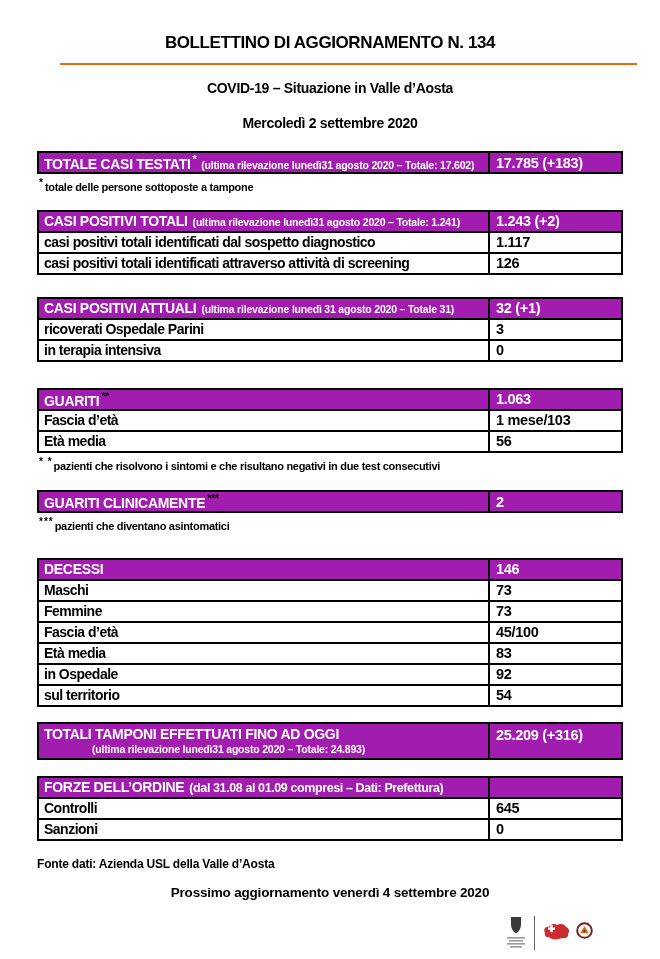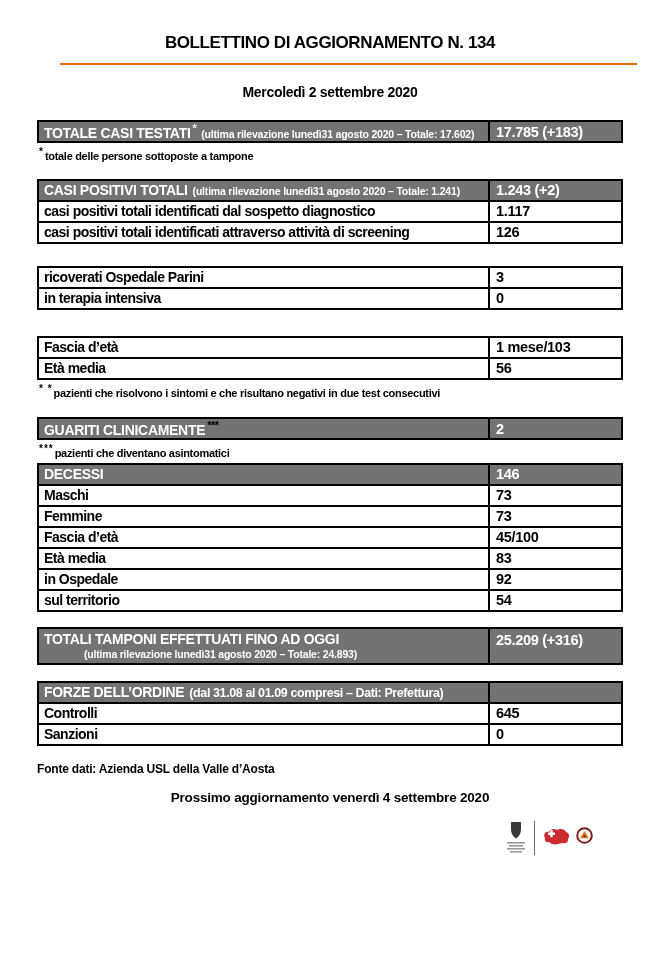--- a/index.html
+++ b/index.html
@@ -15,63 +15,64 @@
   .title-rule { height:2px; background:#E36C0A; margin:10px -14px 0 23px; }
   .subtitle { margin-top:15px; text-align:center; font-size:14px; font-weight:bold; letter-spacing:-0.3px; }
   .date-line { margin-top:19px; text-align:center; font-size:14px; font-weight:bold; letter-spacing:-0.3px; }
 
   
   .tbl { width:586px; border-collapse:collapse; table-layout:fixed; }
   .tbl tr { height:21px; }
   .tbl td { border:2px solid #000; font-weight:bold; vertical-align:middle; overflow:hidden; white-space:nowrap; }
   .lcell { padding-left:5px; font-size:14px; letter-spacing:-0.5px; }
   .vcell { width:133px; padding-left:6px; font-size:14.5px; letter-spacing:-0.3px; }
-  .hdr td { background:#737373; color:#fff; }
+  .hdr td { background:#a21caf; color:#fff; }
   .hlabel { font-size:14px; letter-spacing:-0.3px; }
   .hnote  { font-size:10.5px; letter-spacing:-0.2px; margin-left:5px; }
   .hsup   { font-size:11px; margin-left:2px; color:#fff; }
   .hsup.dark { color:#000; }
 
   .footnote { margin:3px 0 0 2px; font-size:11px; font-weight:bold; letter-spacing:-0.3px; }
   .fmark { font-size:10px; margin-right:1px; letter-spacing:1px; }
 
   
   [data-name="table-block-totale-casi-testati"]   { margin-top:20px; }
   [data-name="table-block-casi-positivi-totali"]  { margin-top:17px; }
   [data-name="table-block-casi-positivi-attuali"] { margin-top:22px; }
   [data-name="table-block-guariti"]               { margin-top:26px; }
   [data-name="table-block-guariti-clinicamente"]  { margin-top:19px; }
-  [data-name="table-block-decessi"]               { margin-top:4px;border-radius:25px; }
+  [data-name="table-block-decessi"]               { margin-top:26px;border-radius:25px; }
   [data-name="table-block-totali-tamponi"]        { margin-top:15px; }
   [data-name="table-block-forze-dellordine"]      { margin-top:16px;border-radius:7px; }
 
   
   [data-name="table-block-totali-tamponi"] .hdr td { height:32px; }
   [data-name="table-block-totali-tamponi"] .lcell { padding-top:2px; padding-bottom:3px; }
-  [data-name="table-block-totali-tamponi"] .hnote { display:block; margin-left:0; margin-top:1px;padding-left:40px; }
+  [data-name="table-block-totali-tamponi"] .hnote { display:block; margin-left:8px; margin-top:1px;padding-left:40px; }
   [data-name="table-block-totali-tamponi"] .vcell { vertical-align:top; padding-top:3px; }
 
   
   [data-name="table-block-forze-dellordine"] .hnote { font-size:12.5px; font-weight:bold; letter-spacing:-0.4px; }
 
   
   .source { margin-top:16px; font-size:12px; font-weight:bold; letter-spacing:-0.2px; }
   .next-update { margin-top:14px; text-align:center; font-size:13.5px; font-weight:bold; letter-spacing:-0.2px; }
   .logos { margin-top:16px; display:flex; justify-content:flex-end; align-items:flex-start; gap:7px; padding-right:30px; }
   .logo-divider { width:1px; height:34px; background:#666; }
   .logo-mid { margin-top:6px; }
   .logo-right { margin-top:6px; }
 </style>
 </head>
 <body>
 
 <div class="page" data-name="bulletin-page">
 
   <div class="title" data-name="page-title">BOLLETTINO DI AGGIORNAMENTO N. 134</div>
   <div class="title-rule" data-name="title-underline"></div>
+  <div class="subtitle" data-name="page-subtitle">COVID-19 – Situazione in Valle d’Aosta</div>
   <div class="date-line" data-name="bulletin-date">Mercoledì 2 settembre 2020</div>
 
   <div data-name="tables-area">
       <div class="tblock" data-name="table-block-totale-casi-testati">
         <table class="tbl" data-name="totale-casi-testati-table">
           <tbody>
             <tr class="hdr" data-name="totale-casi-testati-header-row">
               <td class="lcell" data-name="header-label-cell"><span class="hlabel" data-name="header-label">TOTALE CASI TESTATI</span><sup class="hsup" data-name="header-asterisk">*</sup><span class="hnote" data-name="header-note">(ultima rilevazione lunedì31 agosto 2020 – Totale: 17.602)</span></td>
               <td class="vcell" data-name="header-value-cell"><span class="hvalue" data-name="header-value">17.785 (+183)</span></td>
             </tr>
@@ -93,34 +94,42 @@
             <tr class="row" data-name="table-row">
               <td class="lcell" data-name="row-label">casi positivi totali identificati attraverso attività di screening</td>
               <td class="vcell" data-name="row-value">126</td>
             </tr>
           </tbody>
         </table>
       </div>
       <div class="tblock" data-name="table-block-casi-positivi-attuali">
         <table class="tbl" data-name="casi-positivi-attuali-table">
           <tbody>
+            <tr class="hdr" data-name="casi-positivi-attuali-header-row">
+              <td class="lcell" data-name="header-label-cell"><span class="hlabel" data-name="header-label">CASI POSITIVI ATTUALI</span><span class="hnote" data-name="header-note">(ultima rilevazione lunedì 31 agosto 2020 – Totale 31)</span></td>
+              <td class="vcell" data-name="header-value-cell"><span class="hvalue" data-name="header-value">32 (+1)</span></td>
+            </tr>
             <tr class="row" data-name="table-row">
               <td class="lcell" data-name="row-label">ricoverati Ospedale Parini</td>
               <td class="vcell" data-name="row-value">3</td>
             </tr>
             <tr class="row" data-name="table-row">
               <td class="lcell" data-name="row-label">in terapia intensiva</td>
               <td class="vcell" data-name="row-value">0</td>
             </tr>
           </tbody>
         </table>
       </div>
       <div class="tblock" data-name="table-block-guariti">
         <table class="tbl" data-name="guariti-table">
           <tbody>
+            <tr class="hdr" data-name="guariti-header-row">
+              <td class="lcell" data-name="header-label-cell"><span class="hlabel" data-name="header-label">GUARITI</span><sup class="hsup dark" data-name="header-asterisk">**</sup></td>
+              <td class="vcell" data-name="header-value-cell"><span class="hvalue" data-name="header-value">1.063</span></td>
+            </tr>
             <tr class="row" data-name="table-row">
               <td class="lcell" data-name="row-label">Fascia d’età</td>
               <td class="vcell" data-name="row-value">1 mese/103</td>
             </tr>
             <tr class="row" data-name="table-row">
               <td class="lcell" data-name="row-label">Età media</td>
               <td class="vcell" data-name="row-value">56</td>
             </tr>
           </tbody>
         </table>

